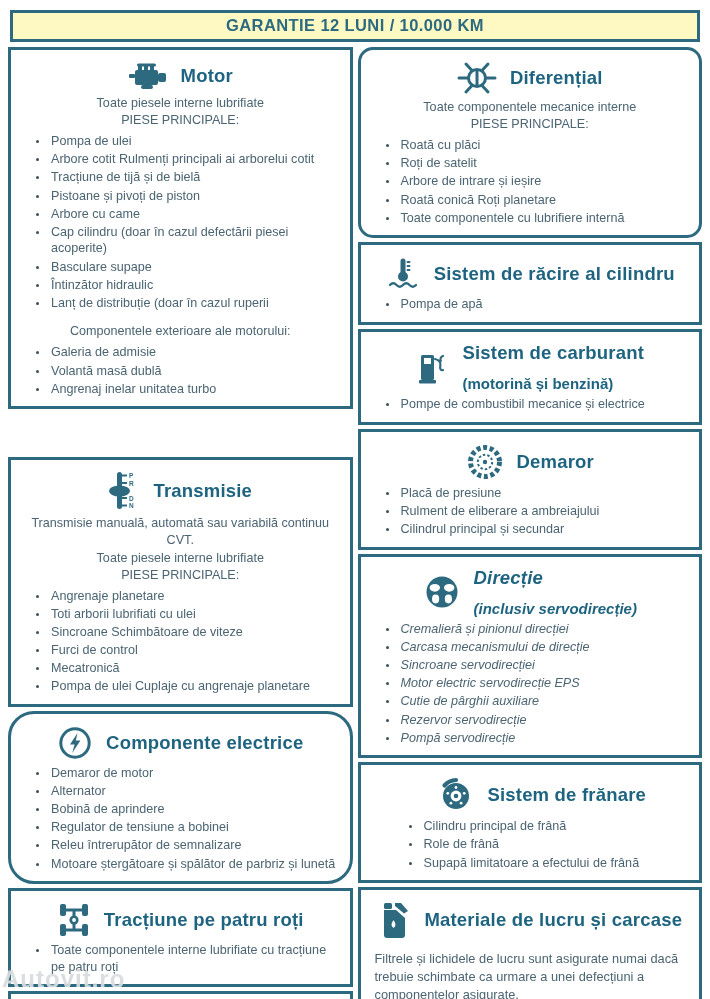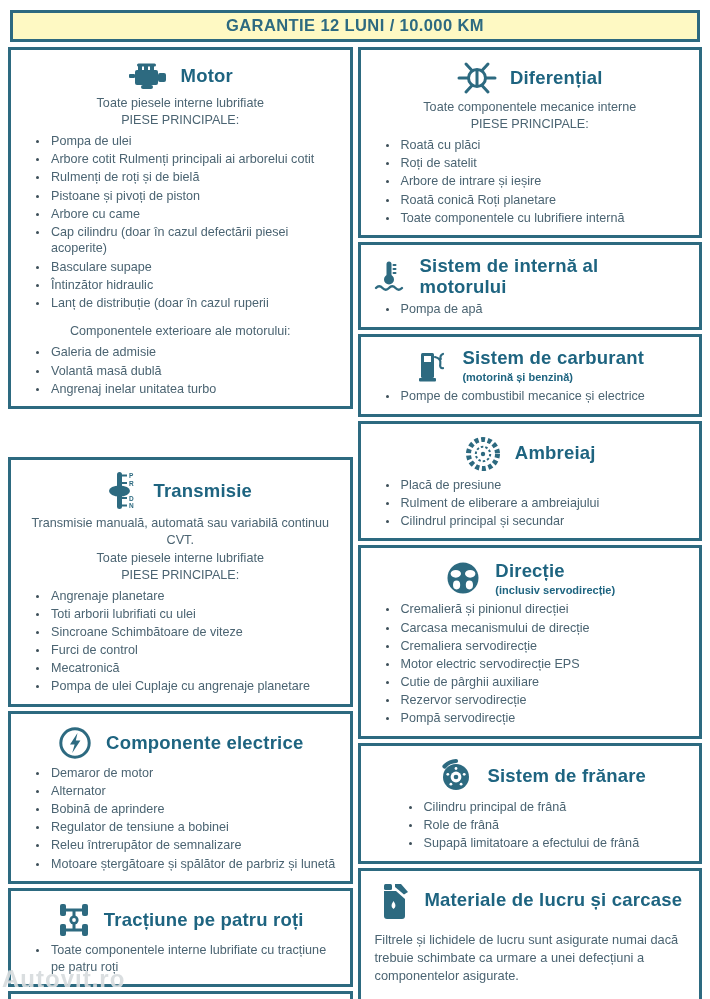--- a/index.html
+++ b/index.html
@@ -32,47 +32,47 @@
     display:flex;justify-content:center;align-items:center;gap:13px;
     margin:6px 0 4px 0;
   }
   .icon{color:var(--accent);display:inline-flex;flex:0 0 auto;}
   .icon svg{display:block;}
   .titles{display:flex;flex-direction:column;}
   .title{
     font-size:18.5px;font-weight:bold;color:var(--heading);letter-spacing:.2px;line-height:1.1;
   }
   .subtitle{
-    font-size:11px;font-weight:bold;color:var(--heading);margin-top:3px;
+    font-size:15px;font-weight:bold;color:var(--heading);margin-top:12px;
   }
   .intro{
     text-align:center;color:var(--body);font-size:12.6px;line-height:1.36;
   }
   ul.bullets{
     margin:4px 0 2px 0;padding-left:28px;color:var(--body);
     font-size:12.6px;line-height:1.32;
   }
   ul.bullets li{margin:1.5px 0;padding-left:2px;}
   ul.bullets li::marker{color:var(--bullet);font-size:.8em;}
   .group-heading{margin-top:12px;}
   p.note{
     color:var(--body);font-size:12.8px;line-height:1.42;
     margin:11px 4px;
   }
   
   [data-section="motor"]{min-height:326px;}
   [data-section="transmisie"]{min-height:238px;margin-top:44px;}
-  [data-section="componente-electrice"]{min-height:172px;}
+  [data-section="componente-electrice"]{min-height:172px;border-radius:26px;}
   [data-section="tractiune"]{min-height:99px;}
   [data-section="convertizor"]{min-height:102px;}
-  [data-section="diferential"]{min-height:182px;}
+  [data-section="diferential"]{min-height:182px;border-radius:15px;}
   [data-section="racire"]{min-height:81px;}
   [data-section="carburant"]{min-height:83px;}
   [data-section="ambreiaj"]{min-height:111px;}
-  [data-section="directie"]{min-height:171px;}
+  [data-section="directie"]{min-height:171px;font-style:italic;}
   [data-section="franare"]{min-height:107px;padding-left:33px;}
   [data-section="materiale"]{min-height:186px;}
   .watermark{
     position:absolute;left:2px;bottom:6px;
     font-size:24px;font-weight:bold;letter-spacing:1px;
     color:rgba(198,204,208,.65);
     text-shadow:0 1px 0 rgba(255,255,255,.8);
     pointer-events:none;
   }
 </style>
@@ -103,21 +103,21 @@
             </span>
             <div class="titles">
               <div class="title">Motor</div>
             </div>
           </div>
           <div class="intro">Toate piesele interne lubrifiate</div>
           <div class="intro">PIESE PRINCIPALE:</div>
           <ul class="bullets">
             <li>Pompa de ulei</li>
             <li>Arbore cotit Rulmenți principali ai arborelui cotit</li>
-            <li>Rulmenți de roți și de bielă</li>
+            <li>Tracțiune de tijă și de bielă</li>
             <li>Pistoane și pivoți de piston</li>
             <li>Arbore cu came</li>
             <li>Cap cilindru (doar în cazul defectării piesei acoperite)</li>
             <li>Basculare supape</li>
             <li>Întinzător hidraulic</li>
             <li>Lanț de distribuție (doar în cazul ruperii</li>
           </ul>
           <div class="intro group-heading">Componentele exterioare ale motorului:</div>
           <ul class="bullets">
             <li>Galeria de admisie</li>
@@ -263,21 +263,21 @@
                   <rect x="15.5" y="2.5" width="5" height="16" rx="2.5"></rect>
                   <circle cx="18" cy="20.5" r="5"></circle>
                   <rect x="21.5" y="5" width="4" height="2" rx="1"></rect>
                   <rect x="21.5" y="9" width="4" height="2" rx="1"></rect>
                   <rect x="21.5" y="13" width="4" height="2" rx="1"></rect>
                 </g>
                 <path d="M5 29 q3.2 -3.4 6.5 0 t6.5 0 t6.5 0 t6.5 0" fill="none" stroke="currentColor" stroke-width="2.4" stroke-linecap="round"></path>
               </svg>
             </span>
             <div class="titles">
-              <div class="title">Sistem de internă al motorului</div>
+              <div class="title">Sistem de răcire al cilindru</div>
             </div>
           </div>
           <ul class="bullets">
             <li>Pompa de apă</li>
           </ul>
         </section>
         <section class="box" data-section="carburant">
           <div class="box-head">
             <span class="icon">
               <svg width="34" height="36" viewBox="0 0 34 36">
@@ -301,21 +301,21 @@
         <section class="box" data-section="ambreiaj">
           <div class="box-head">
             <span class="icon">
               <svg width="38" height="38" viewBox="0 0 38 38">
                 <circle cx="19" cy="19" r="14.5" fill="none" stroke="currentColor" stroke-width="5" stroke-dasharray="4 2.6"></circle>
                 <circle cx="19" cy="19" r="7.2" fill="none" stroke="currentColor" stroke-width="2" stroke-dasharray="2.5 2"></circle>
                 <circle cx="19" cy="19" r="2.2" fill="currentColor"></circle>
               </svg>
             </span>
             <div class="titles">
-              <div class="title">Ambreiaj</div>
+              <div class="title">Demaror</div>
             </div>
           </div>
           <ul class="bullets">
             <li>Placă de presiune</li>
             <li>Rulment de eliberare a ambreiajului</li>
             <li>Cilindrul principal și secundar</li>
           </ul>
         </section>
         <section class="box" data-section="directie">
           <div class="box-head">
@@ -331,21 +331,21 @@
               </svg>
             </span>
             <div class="titles">
               <div class="title">Direcție</div>
               <div class="subtitle">(inclusiv servodirecție)</div>
             </div>
           </div>
           <ul class="bullets">
             <li>Cremalieră și pinionul direcției</li>
             <li>Carcasa mecanismului de direcție</li>
-            <li>Cremaliera servodirecție</li>
+            <li>Sincroane servodirecției</li>
             <li>Motor electric servodirecție EPS</li>
             <li>Cutie de pârghii auxiliare</li>
             <li>Rezervor servodirecție</li>
             <li>Pompă servodirecție</li>
           </ul>
         </section>
         <section class="box" data-section="franare">
           <div class="box-head">
             <span class="icon">
               <svg width="38" height="38" viewBox="0 0 38 38">

